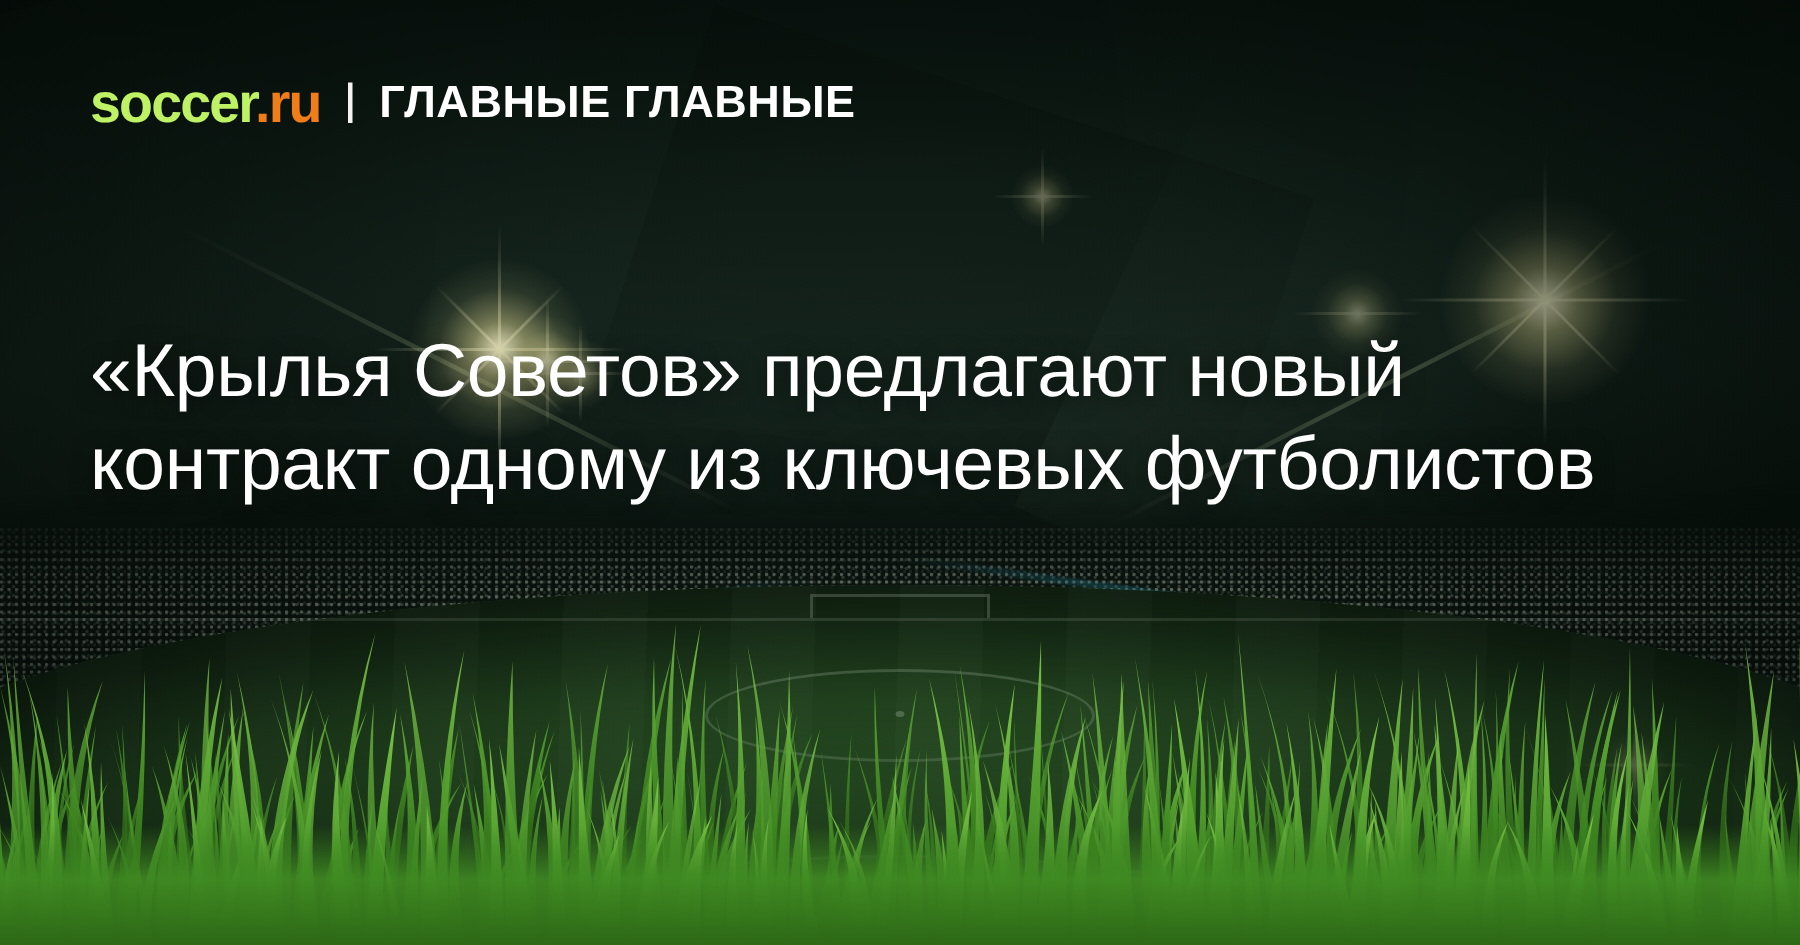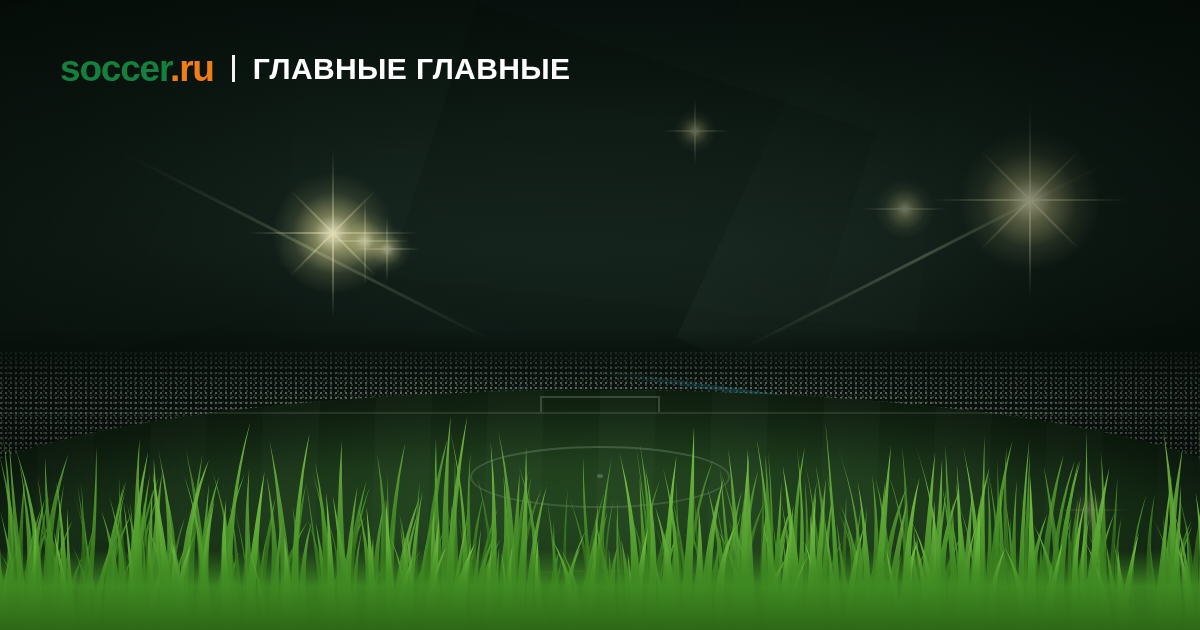--- a/index.html
+++ b/index.html
@@ -150,21 +150,21 @@
   
   .header{
     position:absolute; left:60px; top:50px;
     display:flex; align-items:center; gap:14px;
     z-index:6;
   }
   .logo{
     font-size:37px; font-weight:bold; letter-spacing:-1.2px;
     line-height:1;
   }
-  .logo .name{ color:#15803d; }
+  .logo .name{ color:#bef264; }
   .logo .tld{ color:#f07d18; }
   .sep{
     width:3px; height:27px; background:#ffffff; opacity:.95;
     margin:0 4px;
   }
   .kicker{
     color:#ffffff; font-size:30px; font-weight:bold;
     letter-spacing:.4px; line-height:1; white-space:nowrap;
   }
 
@@ -785,14 +785,15 @@
       <rect x="0" y="150" width="1200" height="80" fill="url(#base)"></rect>
     </svg>
   </div>
 
   <div class="header">
     <div class="logo"><span class="name">soccer</span><span class="tld">.ru</span></div>
     <div class="sep"></div>
     <div class="kicker">ГЛАВНЫЕ ГЛАВНЫЕ</div>
   </div>
 
+  <h1 class="headline">«Крылья Советов» предлагают новый контракт одному из ключевых футболистов</h1>
 
 </div>
 
 </body></html>

